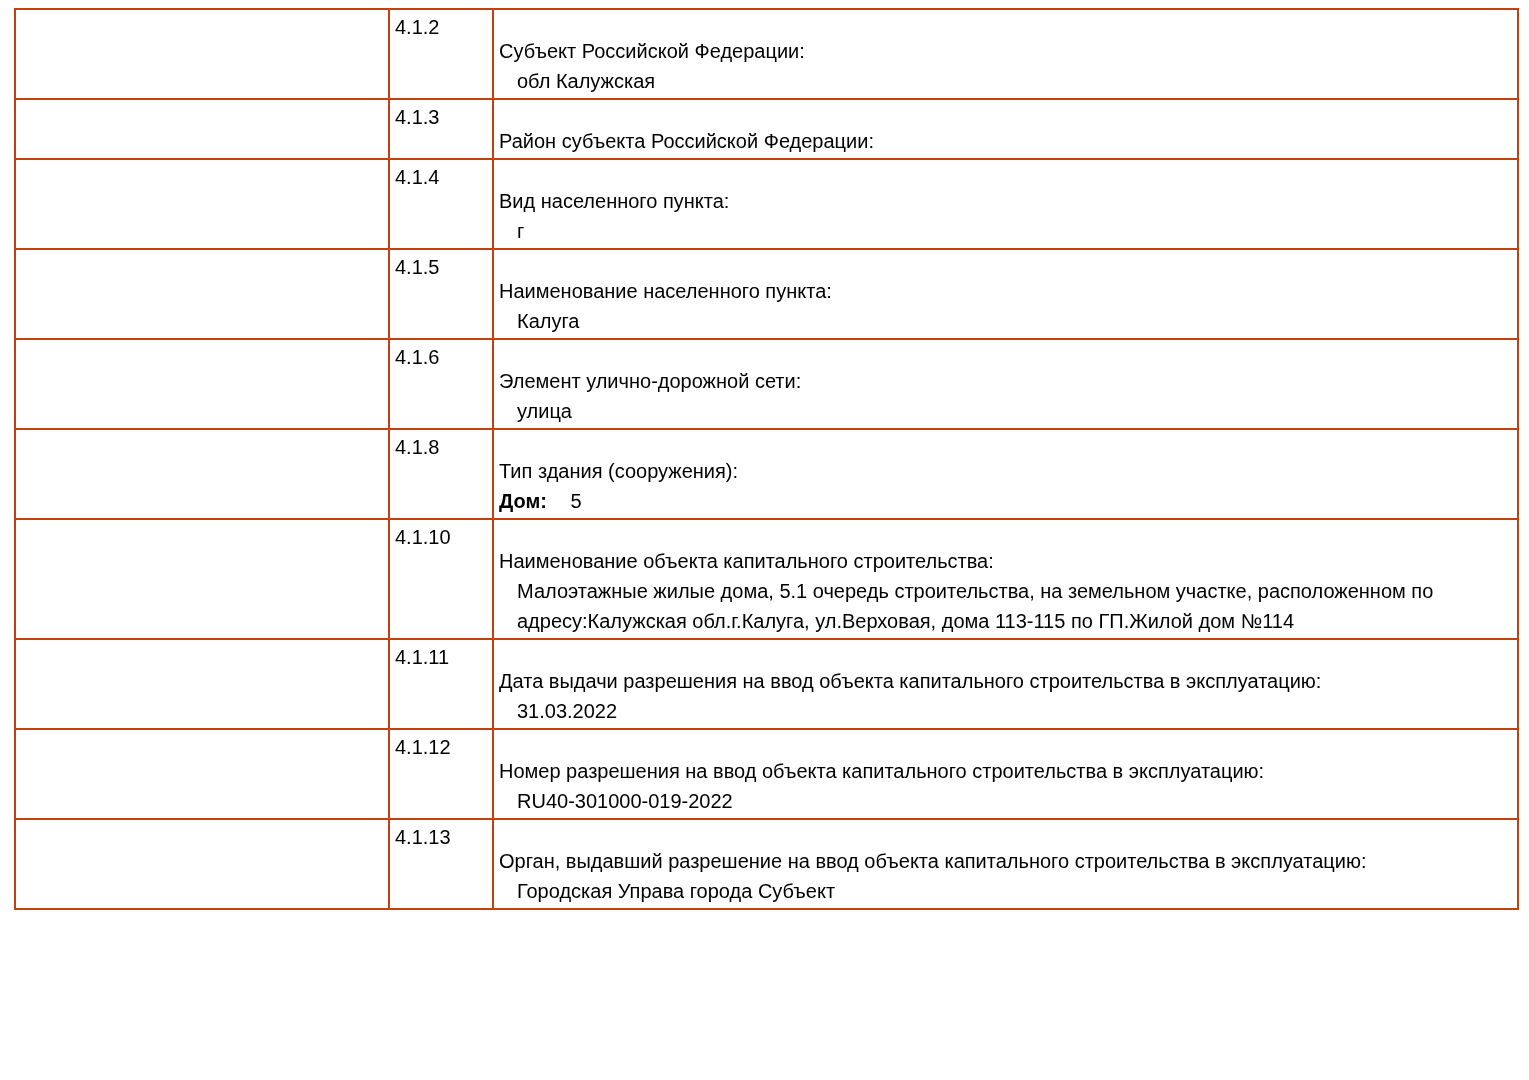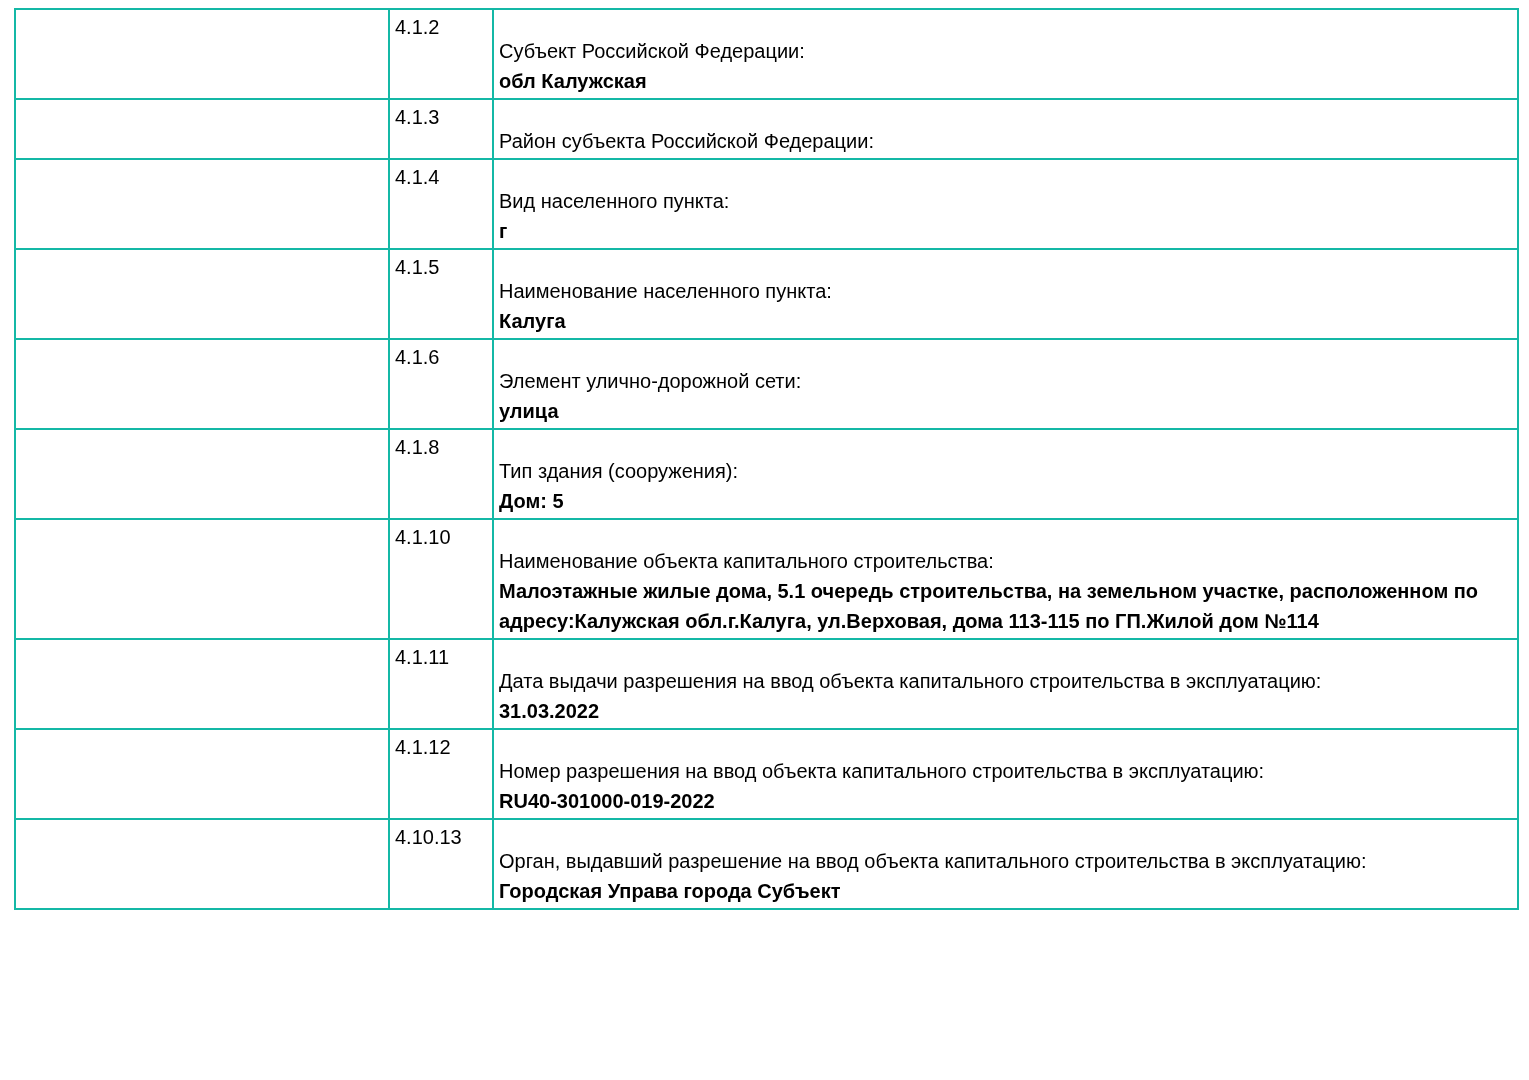--- a/index.html
+++ b/index.html
@@ -16,32 +16,32 @@
     height: 1080px;
     position: relative;
   }
   table.doc-table {
     border-collapse: collapse;
     table-layout: fixed;
     margin: 8px 0 0 14px;
     width: 1501px;
   }
   table.doc-table td {
-    border: 2px solid #14b8a6;
+    border: 2px solid #c2410c;
     padding: 2px 5px;
     vertical-align: top;
     font-size: 20px;
     line-height: 30px;
     word-wrap: break-word;
   }
   td.col-empty { width: 362px; }
   td.col-num   { width: 92px; vertical-align: middle; }
   td.col-content { width: 1013px; }
   .label { font-weight: normal; margin-top: 24px; }
-  .value { font-weight: bold; }
+  .value { font-weight: normal; margin-left: 18px; }
   .value-line .plain { font-weight: bold; }
 </style>
 </head>
 <body>
 
 <div class="page">
   <table class="doc-table">
     <tbody>
 
       <tr>
@@ -121,21 +121,21 @@
         <td class="col-empty"></td>
         <td class="col-num">4.1.12</td>
         <td class="col-content">
           <div class="label">Номер разрешения на ввод объекта капитального строительства в эксплуатацию:</div>
           <div class="value">RU40-301000-019-2022</div>
         </td>
       </tr>
 
       <tr>
         <td class="col-empty"></td>
-        <td class="col-num">4.10.13</td>
+        <td class="col-num">4.1.13</td>
         <td class="col-content">
           <div class="label">Орган, выдавший разрешение на ввод объекта капитального строительства в эксплуатацию:</div>
           <div class="value">Городская Управа города Субъект</div>
         </td>
       </tr>
 
     </tbody>
   </table>
 </div>
 

